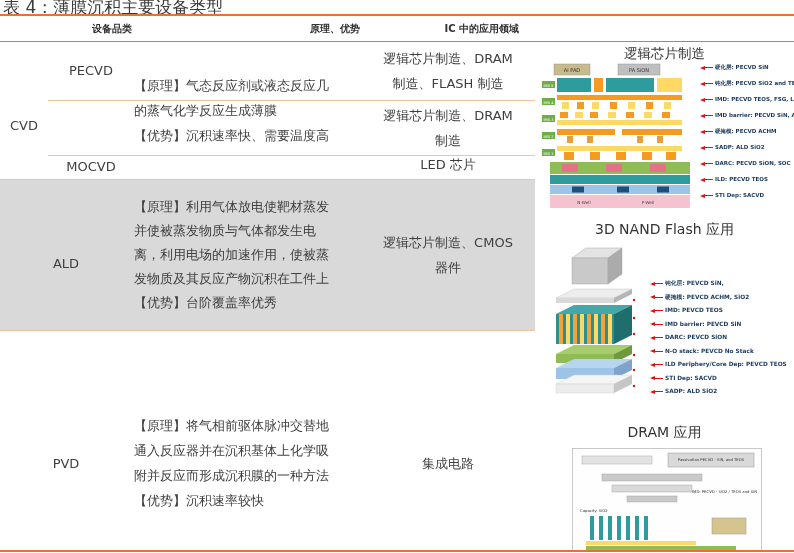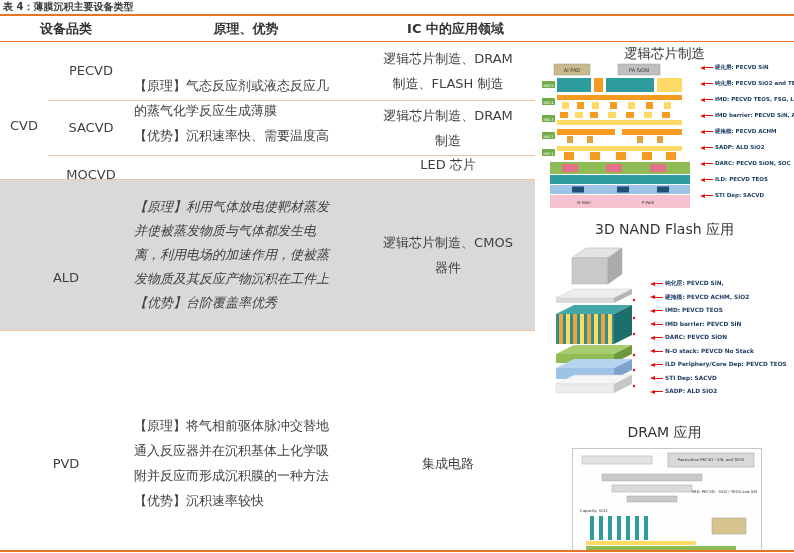--- a/index.html
+++ b/index.html
@@ -1,28 +1,28 @@
 <!DOCTYPE html>
 <html><head>
 <meta charset="utf-8">
 <style>
   * { margin:0; padding:0; box-sizing:border-box; }
   html,body { background:#fff; }
   body { font-family:"DejaVu Sans","Liberation Sans",sans-serif; }
   .page { position:relative; width:794px; height:553px; background:#fff; overflow:hidden; }
   .abs { position:absolute; }
-  .doc-title { left:3px; top:0; font-size:10px; font-weight:bold; color:#3a3a3a; line-height:14px; }
+  .doc-title { left:3px; top:0; font-size:17px; font-weight:normal; color:#3a3a3a; line-height:14px; }
   .rule-thick { height:2px; background:#E8742C; z-index:5; }
   .rule-orange { height:1px; background:#E8742C; z-index:4; }
   .rule-thin { height:1px; background:#F0C39B; z-index:3; }
-  .th { height:24px; line-height:24px; font-size:13px; font-weight:bold; color:#333; text-align:center; }
+  .th { height:24px; line-height:24px; font-size:10px; font-weight:bold; color:#333; text-align:right; }
   .cell { font-size:13px; color:#3F3F3F; }
   .flexc { display:flex; align-items:center; justify-content:center; text-align:center; }
   .principle { display:flex; align-items:center; justify-content:flex-start; text-align:left; white-space:pre-line; line-height:25px; }
-  .lh24 { line-height:24px;font-style:italic; }
+  .lh24 { line-height:24px; }
   .pre { white-space:pre-line; line-height:25px; }
   .ald-bg { background:#D9D9D9; }
   .dg-title { font-size:13.5px; color:#333; text-align:center; line-height:18px; }
   .legend { display:flex; flex-direction:column; }
   .lg-item { display:flex; align-items:center; }
   .legend-logic .lg-item { margin-bottom:9px; }
   .legend-nand .lg-item { margin-bottom:6.5px; }
   .lg-arrow { width:0; height:0; border-top:2.5px solid transparent; border-bottom:2.5px solid transparent; border-right:5px solid #E01010; flex:none; }
   .lg-line { width:8px; height:1px; background:#E01010; margin-right:2px; flex:none; }
   .lg-text { font-size:5.5px; line-height:7px; color:#17375E; font-weight:bold; white-space:nowrap; }
@@ -37,37 +37,36 @@
   <div class="abs rule-thick" style="left:0;top:14px;width:794px"></div>
   <div class="abs rule-orange" style="left:0;top:41px;width:794px"></div>
   <div class="abs rule-thin" style="left:48px;top:100px;width:487px"></div>
   <div class="abs rule-thin" style="left:48px;top:155px;width:487px"></div>
   <div class="abs rule-thin" style="left:0;top:179px;width:535px"></div>
   <div class="abs rule-thin" style="left:0;top:330px;width:535px"></div>
   <div class="abs rule-thick" style="left:0;top:550px;width:794px"></div>
 
   <div class="abs th" style="left:0;top:17px;width:132px">设备品类</div>
   <div class="abs th" style="left:132px;top:17px;width:228px">原理、优势</div>
-  <div class="abs th" style="left:368px;top:17px;width:175px">IC 中的应用领域</div>
+  <div class="abs th" style="left:344px;top:17px;width:175px">IC 中的应用领域</div>
 
   <div class="abs ald-bg" style="left:0;top:180px;width:535px;height:150px"></div>
 
   <div class="abs cell flexc" style="left:0;top:41px;width:48px;height:168px">CVD</div>
   <div class="abs cell flexc" style="left:48px;top:41px;width:86px;height:59px">PECVD</div>
-  <div class="abs cell flexc" style="left:48px;top:100px;width:86px;height:55px">SACVD</div>
-  <div class="abs cell flexc" style="left:48px;top:166px;width:86px;height:17px">MOCVD</div>
+  <div class="abs cell flexc" style="left:48px;top:158px;width:86px;height:17px">MOCVD</div>
   <div class="abs cell principle" style="left:134px;top:41px;width:202px;height:139px">【原理】气态反应剂或液态反应几的蒸气化学反应生成薄膜
 【优势】沉积速率快、需要温度高</div>
   <div class="abs cell flexc pre" style="left:358px;top:41px;width:180px;height:59px">逻辑芯片制造、DRAM
 制造、FLASH 制造</div>
   <div class="abs cell flexc pre" style="left:358px;top:100px;width:180px;height:55px">逻辑芯片制造、DRAM
 制造</div>
   <div class="abs cell flexc pre" style="left:358px;top:155px;width:180px;height:19px">LED 芯片</div>
 
-  <div class="abs cell flexc" style="left:0;top:190px;width:132px;height:174px">ALD</div>
+  <div class="abs cell flexc" style="left:0;top:176px;width:132px;height:174px">ALD</div>
   <div class="abs cell principle lh24" style="left:134px;top:180px;width:202px;height:150px">【原理】利用气体放电使靶材蒸发并使被蒸发物质与气体都发生电离，利用电场的加速作用，使被蒸发物质及其反应产物沉积在工件上
 【优势】台阶覆盖率优秀</div>
   <div class="abs cell flexc pre" style="left:358px;top:180px;width:180px;height:150px">逻辑芯片制造、CMOS
 器件</div>
 
   <div class="abs cell flexc" style="left:0;top:353px;width:132px;height:220px">PVD</div>
   <div class="abs cell principle" style="left:134px;top:353px;width:202px;height:220px">【原理】将气相前驱体脉冲交替地通入反应器并在沉积基体上化学吸附并反应而形成沉积膜的一种方法
 【优势】沉积速率较快</div>
   <div class="abs cell flexc pre" style="left:358px;top:353px;width:180px;height:220px">集成电路</div>
 

